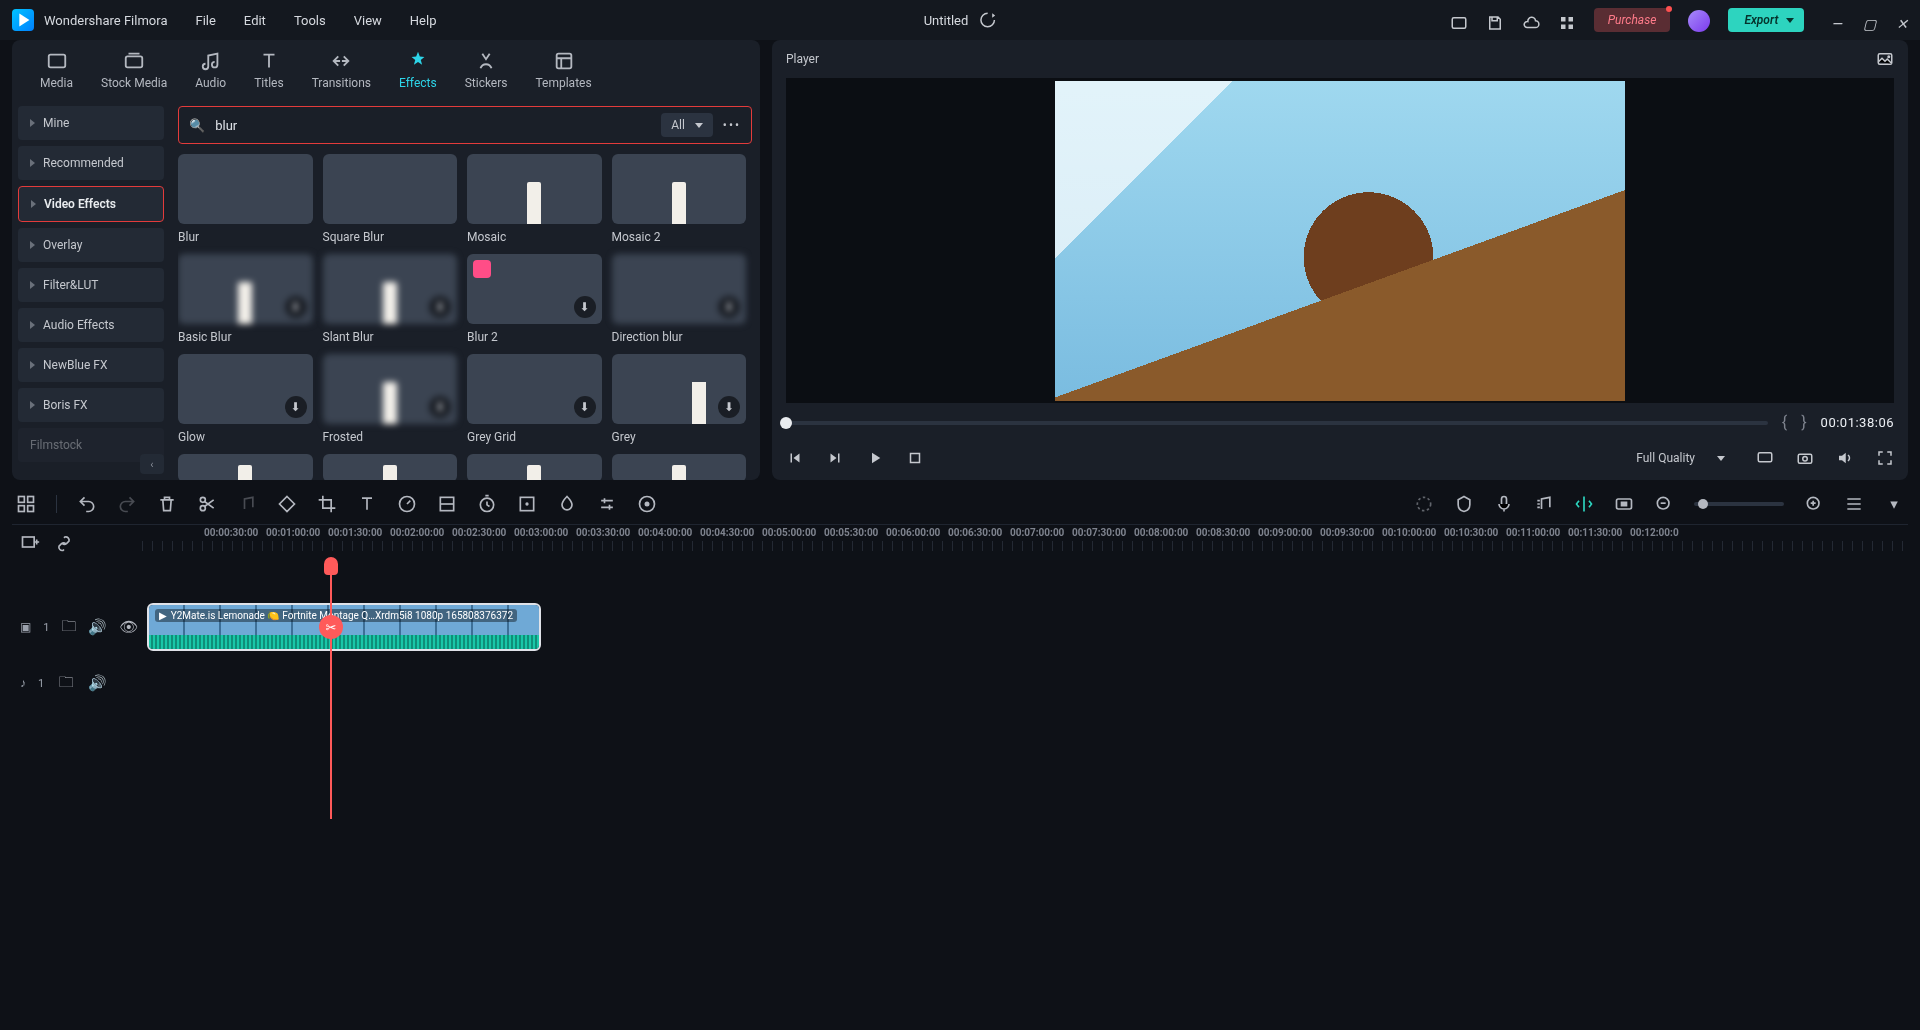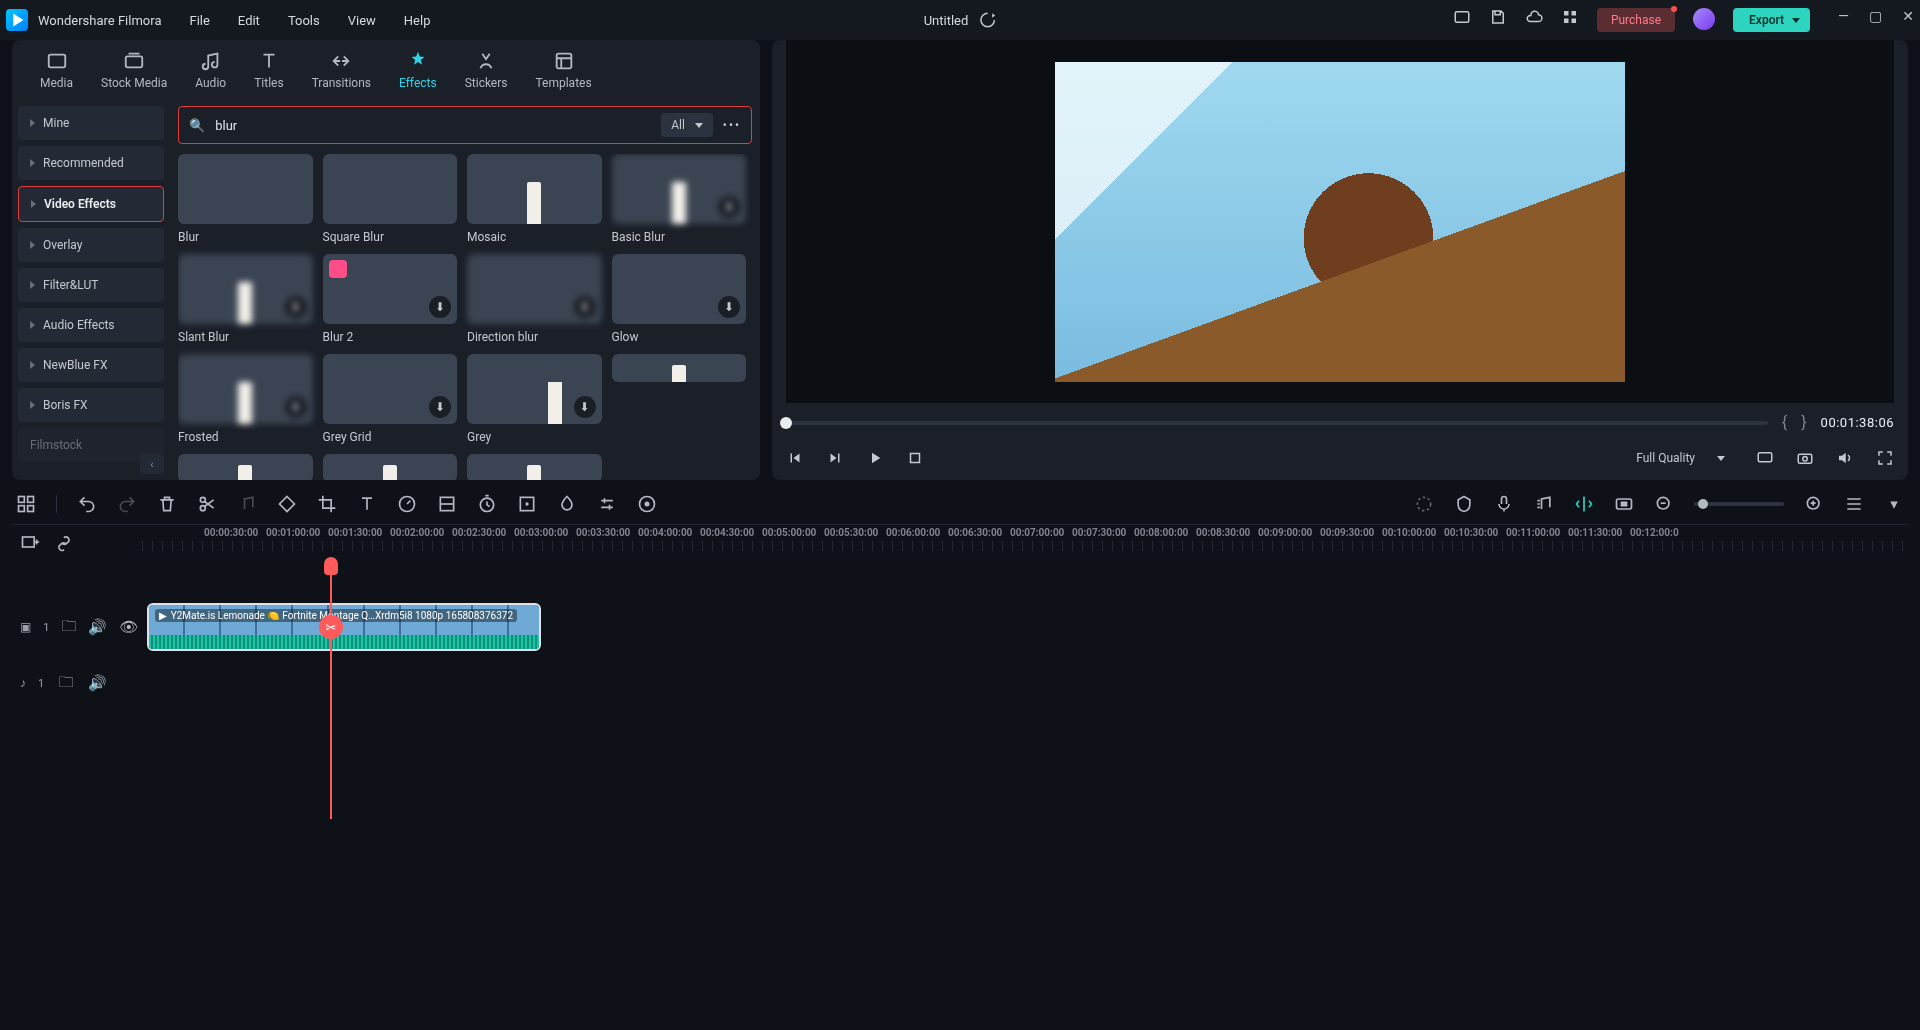--- a/index.html
+++ b/index.html
@@ -1,25 +1,25 @@
 <!DOCTYPE html>
 <html><head>
 <meta charset="utf-8">
 <style>
 * { margin:0; padding:0; box-sizing:border-box; font-family:-apple-system,Segoe UI,Roboto,sans-serif; }
 body { background:#0e1117; color:#c5c8ce; font-size:12px; overflow:hidden; width:1920px; height:1030px; }
 
 
-.titlebar { height:40px; display:flex; align-items:center; padding:0 6px; background:#14181f; }
+.titlebar { height:40px; display:flex; align-items:center; padding:0 12px; background:#14181f; }
 .logo-badge { width:22px; height:22px; background:linear-gradient(135deg,#00c4ff,#0080ff); border-radius:4px; display:flex; align-items:center; justify-content:center; margin-right:10px;}
 .titlebar .app-name { font-size:13px; color:#d6d9df; margin-right:28px;}
 .menu { display:flex; gap:28px; }
 .menu span { font-size:13px; color:#d6d9df; cursor:pointer;}
 .title-center { position:absolute; left:50%; transform:translateX(-50%); display:flex; align-items:center; gap:10px; font-size:13px; color:#d6d9df;}
-.title-right { margin-left:auto; display:flex; align-items:flex-start; gap:18px;}
+.title-right { margin-left:auto; display:flex; align-items:flex-end; gap:18px;font-style:italic;}
 .tb-icon { width:18px; height:18px; display:flex; align-items:center; justify-content:center; color:#c5c8ce; cursor:pointer;}
 .btn-purchase { background:#5a2d33; color:#ff7b8a; padding:5px 14px; border-radius:4px; font-size:12px; position:relative;}
 .btn-purchase::after{content:'';position:absolute;top:-2px;right:-2px;width:6px;height:6px;background:#ff5050;border-radius:50%;}
 .avatar { width:22px; height:22px; border-radius:50%; background:linear-gradient(135deg,#a78bfa,#7c3aed);}
 .btn-export { background:#2dd4bf; color:#05322b; padding:5px 10px 5px 16px; border-radius:4px; font-size:12px; font-weight:600; display:flex; align-items:center; gap:8px;}
 .chev-down { width:0;height:0;border-left:4px solid transparent;border-right:4px solid transparent;border-top:5px solid currentColor;}
 .win-ctrl { display:flex; gap:20px; margin-left:10px;}
 .win-ctrl span{cursor:pointer;font-size:14px;color:#c5c8ce;}
 
 
@@ -312,20 +312,24 @@
             </div>
             <div class="effect">
               <div class="img th-flower"></div>
               <div class="nm">Square Blur</div>
             </div>
             <div class="effect">
               <div class="img th-light"></div>
               <div class="nm">Mosaic</div>
             </div>
             <div class="effect">
+              <div class="img th-light"></div>
+              <div class="nm">Mosaic 2</div>
+            </div>
+            <div class="effect">
               <div class="img th-light th-blur">
                 <div class="dl-badge">⬇</div>
               </div>
               <div class="nm">Basic Blur</div>
             </div>
             <div class="effect">
               <div class="img th-light th-blur">
                 <div class="dl-badge">⬇</div>
               </div>
               <div class="nm">Slant Blur</div>
@@ -378,20 +382,30 @@
             </div>
             <div class="effect">
               <div class="img th-light th-half"></div>
             </div>
           </div>
       </div>
     </div>
   </div>
 
   <div class="panel-player">
+    <div class="player-head">
+      <span>Player</span>
+      <span class="tb-icon snap">
+          <svg viewBox="0 0 24 24">
+            <rect x="3" y="5" width="18" height="14" rx="2" fill="none" stroke="currentColor" stroke-width="2"></rect>
+            <circle cx="17" cy="9" r="2" fill="currentColor"></circle>
+            <path stroke="currentColor" stroke-width="2" d="M3 16l5-5 4 4 3-3 6 6"></path>
+          </svg>
+        </span>
+    </div>
     <div class="viewport">
       <div class="preview-img"></div>
     </div>
     <div class="seek-row">
       <div class="seek-bar">
           <div class="knob"></div>
         </div>
       <span class="brace">{</span>
       <span class="brace">}</span>
       <span class="tc">00:01:38:06</span>

